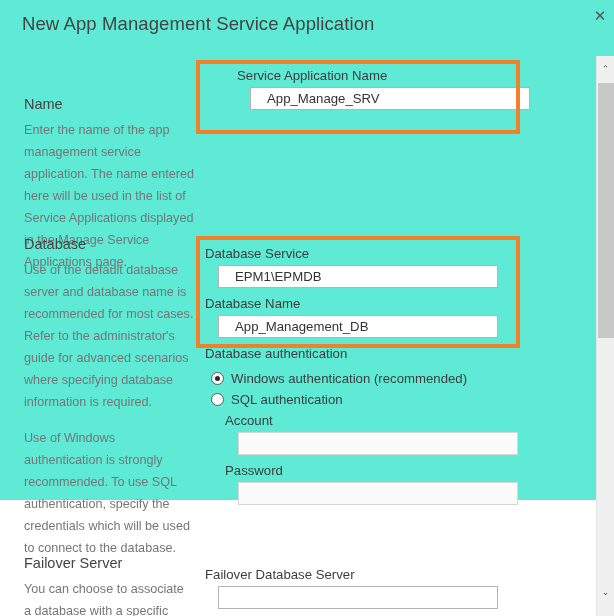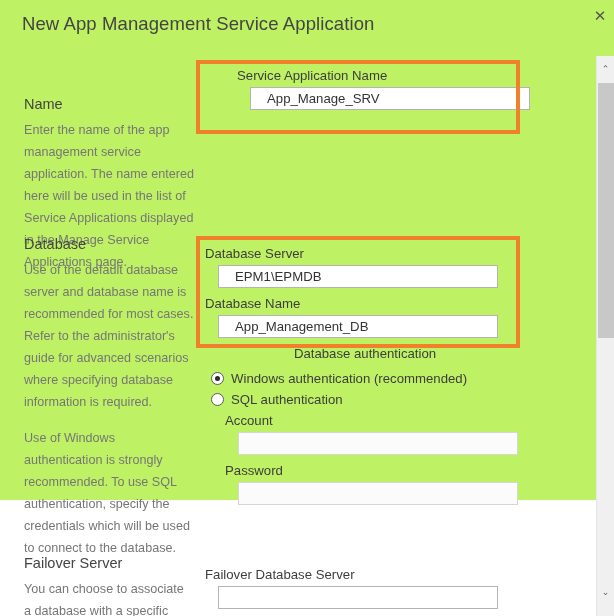--- a/index.html
+++ b/index.html
@@ -8,21 +8,21 @@
     margin: 0; padding: 0;
     width: 614px; height: 616px;
     overflow: hidden;
     background: #ffffff;
     font-family: "Liberation Sans", sans-serif;
   }
   #dialog {
     position: relative;
     width: 614px;
     height: 500px;
-    background: #bef264;
+    background: #5eead4;
   }
 
   
   .titlebar {
     position: absolute;
     left: 0; top: 0;
     width: 614px; height: 46px;
   }
   .dialog-title {
     position: absolute;
@@ -201,27 +201,27 @@
     <div class="highlight" style="left:196px; top:14px; width:324px; height:74px;"></div>
 
     <div class="left-col" style="top:190px;">
       <h3 class="section-head">Database</h3>
       <p class="section-desc">Use of the default database server and database name is recommended for most cases. Refer to the administrator's guide for advanced scenarios where specifying database information is required.</p>
       <p class="section-desc">Use of Windows authentication is strongly recommended. To use SQL authentication, specify the credentials which will be used to connect to the database.</p>
     </div>
 
     <div class="right-col" style="top:200px;">
 
-      <div class="field-label">Database Server</div>
+      <div class="field-label">Database Service</div>
       <input class="field-input clipped" type="text" value="EPM1\EPMDB" style="">
 
       <div class="field-label">Database Name</div>
       <input class="field-input" type="text" value="App_Management_DB" style="">
 
-      <div class="field-label" style="margin-top:5px;text-align:center;">Database authentication</div>
+      <div class="field-label" style="margin-top:5px;">Database authentication</div>
 
       <div class="radio-row" style="margin-top:10px;">
         <span class="radio checked"></span>
         <span class="radio-label">Windows authentication (recommended)</span>
       </div>
 
       <div class="radio-row">
         <span class="radio"></span>
         <span class="radio-label">SQL authentication</span>
       </div>

